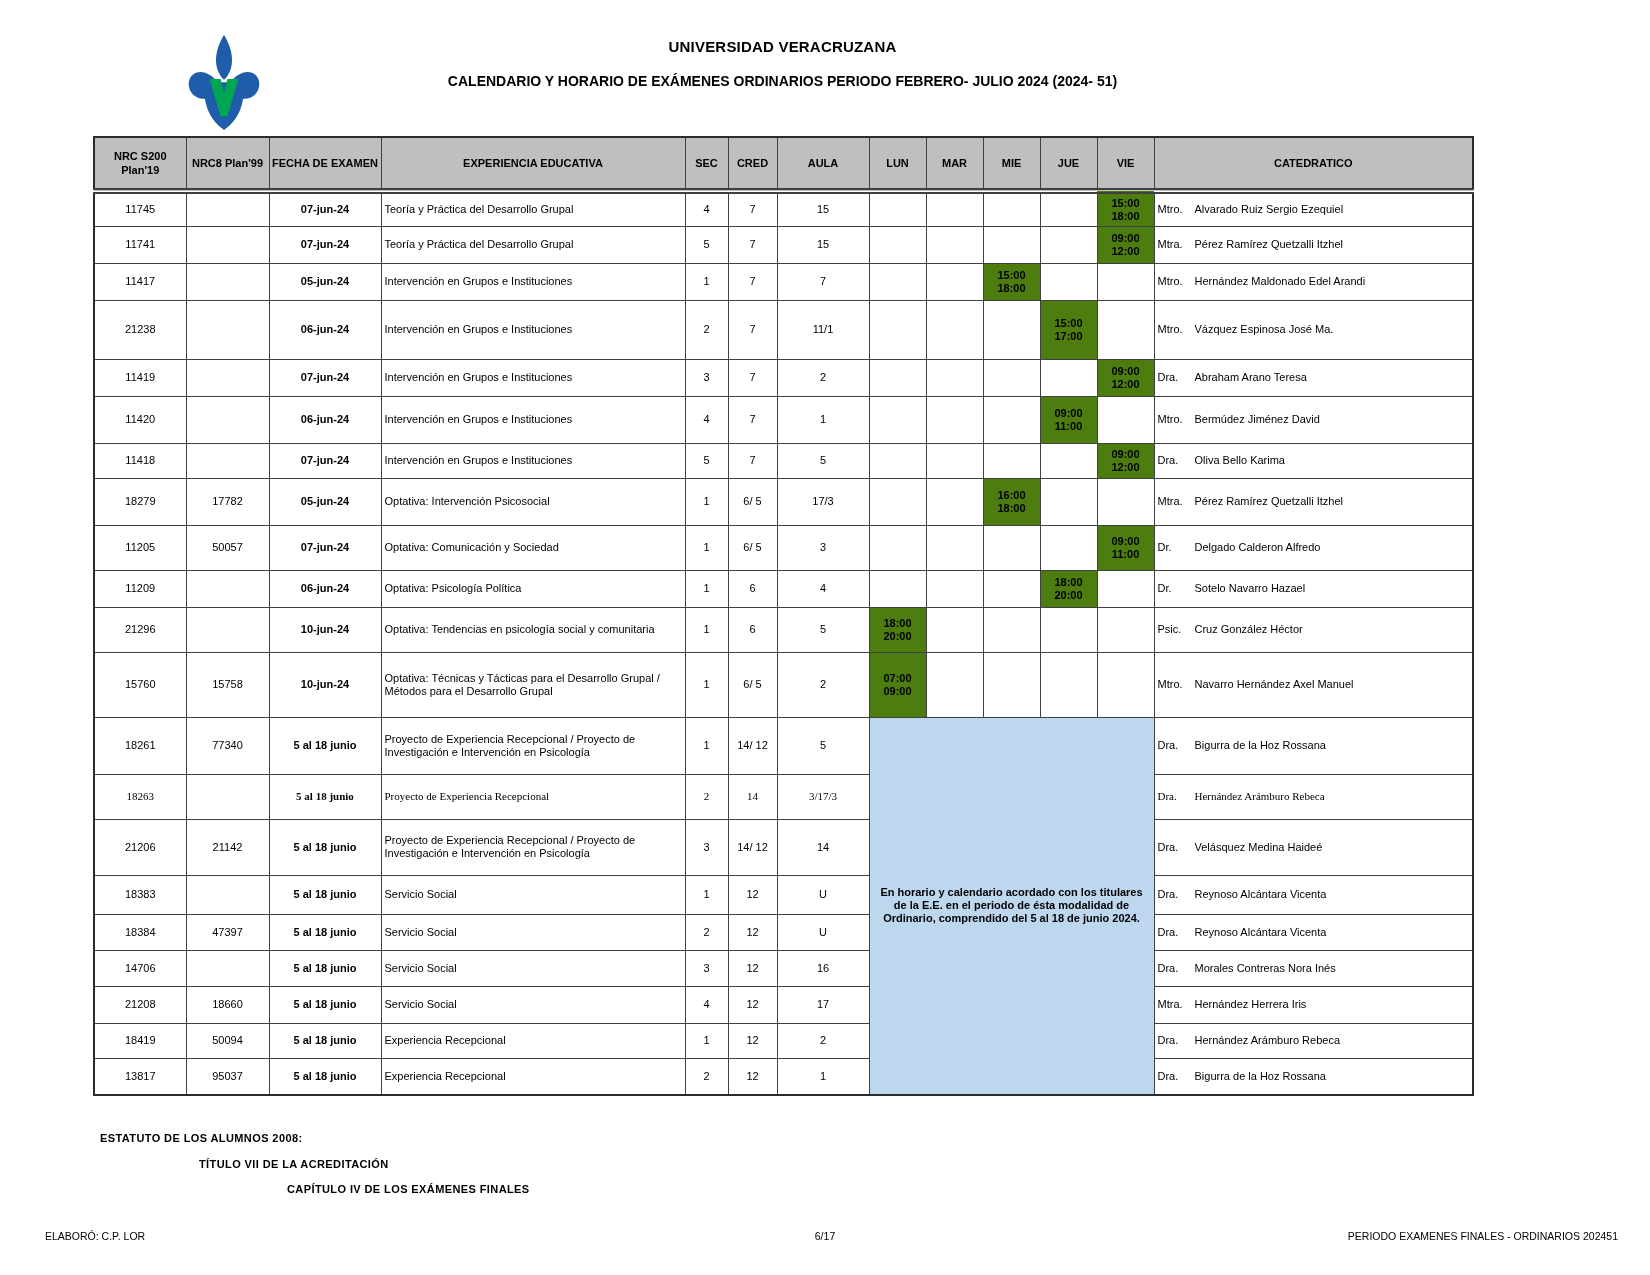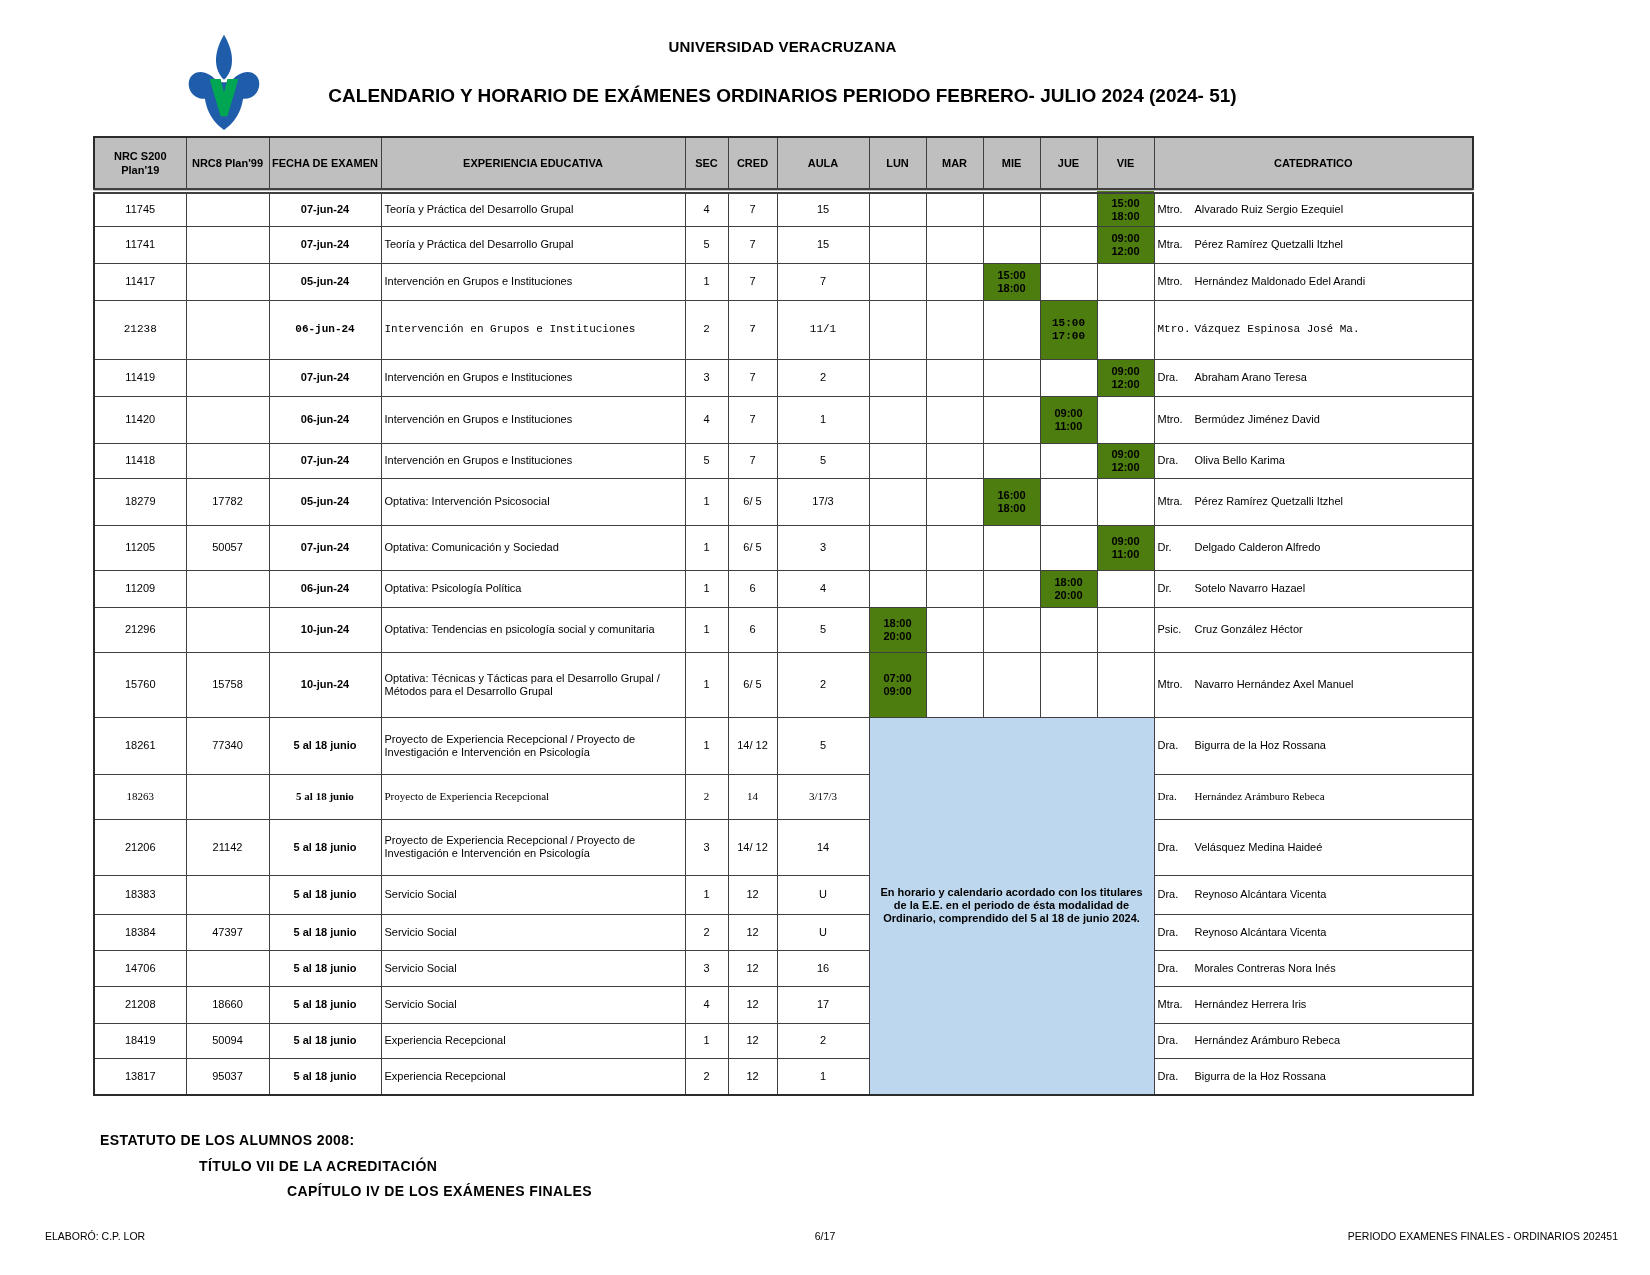--- a/index.html
+++ b/index.html
@@ -3,21 +3,21 @@
 <meta charset="utf-8">
 <style>
   html,body{margin:0;padding:0;background:#888;}
   .page{position:relative;width:1650px;height:1275px;background:#ffffff;
         font-family:"Liberation Sans", sans-serif;color:#000;overflow:hidden;margin:0 auto;}
 
   
   .titles{position:absolute;left:93px;top:38px;width:1379px;text-align:center;}
   .t-univ{font-size:15px;font-weight:bold;letter-spacing:.2px;}
   .t-fac{font-size:15px;font-weight:bold;font-style:italic;margin-top:14px;}
-  .t-cal{font-size:19px;font-weight:bold;margin-top:30px;}
+  .t-cal{font-size:14px;font-weight:bold;margin-top:18px;}
 
   .logo{position:absolute;left:181px;top:33px;width:86px;height:102px;}
 
   
   table.exam{position:absolute;left:93px;top:136px;width:1379px;border-collapse:collapse;
              table-layout:fixed;font-size:11px;border:2px solid #2b2b2b;}
   table.exam th{background:#bfbfbf;border:1px solid #404040;border-bottom:6px double #404040;
        font-size:11px;font-weight:bold;height:50px;white-space:pre-line;padding:0 2px;
        vertical-align:middle;text-align:center;line-height:14px;}
   table.exam td{border:1px solid #404040;padding:1px 3px;vertical-align:middle;line-height:13px;}
@@ -25,21 +25,21 @@
   td.fecha{font-weight:bold;text-align:center;}
   td.ee{text-align:left;padding-left:4px;padding-right:4px;}
   td.time{background:#4d7c0f;font-weight:bold;text-align:center;white-space:pre-line;line-height:15px;}
   td.merged-note{background:#bdd7ee;font-weight:bold;text-align:center;padding:0 10px;line-height:16px;}
   td.cat{padding-left:9px;}
   td.cat .tit{display:inline-block;width:37px;vertical-align:top;}
   td.cat .nom{display:inline-block;vertical-align:top;}
 
   
   .statute{position:absolute;left:0;top:0;width:100%;}
-  .st-line{position:absolute;font-weight:bold;font-size:14px;letter-spacing:.4px;white-space:nowrap;}
+  .st-line{position:absolute;font-weight:bold;font-size:11px;letter-spacing:.4px;white-space:nowrap;}
   .st-1{left:100px;top:1132px;}
   .st-2{left:199px;top:1158px;}
   .st-3{left:287px;top:1183px;}
 
   
   .footer{position:absolute;left:0;top:1230px;width:100%;font-size:10.5px;}
   .f-left{position:absolute;left:45px;top:0;}
   .f-center{position:absolute;left:0;right:0;top:0;text-align:center;}
   .f-right{position:absolute;right:32px;top:0;padding-left:12px;}
 </style>
@@ -137,21 +137,21 @@
           <td class="ctr">7</td>
           <td class="ctr">7</td>
           <td class="ctr"></td>
           <td class="ctr"></td>
           <td class="time">15:00
 18:00</td>
           <td class="ctr"></td>
           <td class="ctr"></td>
           <td class="cat"><span class="tit">Mtro.</span><span class="nom">Hernández Maldonado Edel Arandi</span></td>
         </tr>
-        <tr style="height: 59px; font-family: Liberation Mono, monospace;">
+        <tr style="height: 59px;">
           <td class="ctr">21238</td>
           <td class="ctr"></td>
           <td class="fecha">06-jun-24</td>
           <td class="ee">Intervención en Grupos e Instituciones</td>
           <td class="ctr">2</td>
           <td class="ctr">7</td>
           <td class="ctr">11/1</td>
           <td class="ctr"></td>
           <td class="ctr"></td>
           <td class="ctr"></td>

